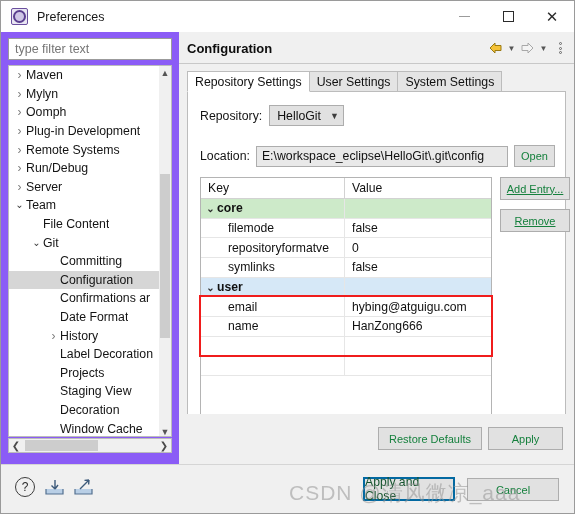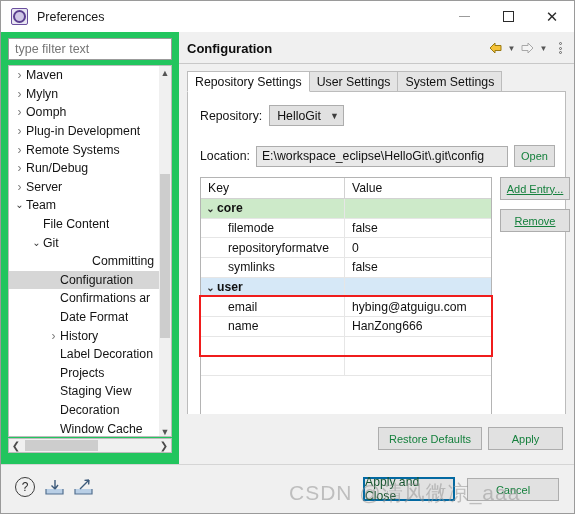--- a/index.html
+++ b/index.html
@@ -55,21 +55,21 @@
   
   .dialog-body {
     position: absolute; left: 0; top: 31px;
     width: 573px; height: 432px;
     background: #f0f0f0;
   }
 
   
   .left-pane {
     position: absolute; left: 0; top: 0; width: 178px; height: 432px;
-    background: #22c55e;
+    background: #8b5cf6;
     padding: 6px 7px 0 7px;
   }
   .filter-box {
     width: 164px; height: 22px;
     background: #ffffff;
     border: 1px solid #9b9b9b;
     font-size: 12.5px;
     color: #7a7a7a;
     padding: 0 6px;
     font-family: "Liberation Sans", sans-serif;
@@ -421,21 +421,21 @@
               <span class="lbl">Team</span>
             </div>
             <div class="tree-item" style="padding-left: 21px;">
               <span class="arrow"></span>
               <span class="lbl">File Content</span>
             </div>
             <div class="tree-item" style="padding-left: 21px;">
               <span class="arrow down">⌄</span>
               <span class="lbl">Git</span>
             </div>
-            <div class="tree-item" style="padding-left: 38px; margin-left: 32px;">
+            <div class="tree-item" style="padding-left: 38px;">
               <span class="arrow"></span>
               <span class="lbl">Committing</span>
             </div>
             <div class="tree-item sel" style="padding-left: 38px;">
               <span class="arrow"></span>
               <span class="lbl">Configuration</span>
             </div>
             <div class="tree-item" style="padding-left: 38px;">
               <span class="arrow"></span>
               <span class="lbl">Confirmations ar</span>

